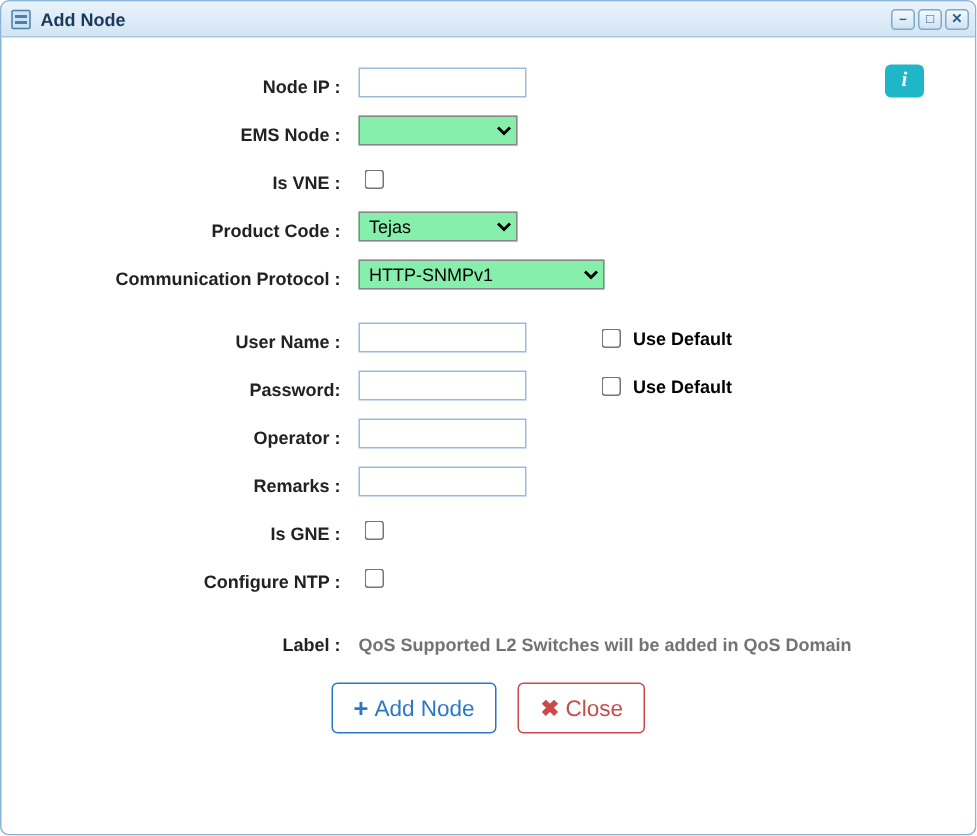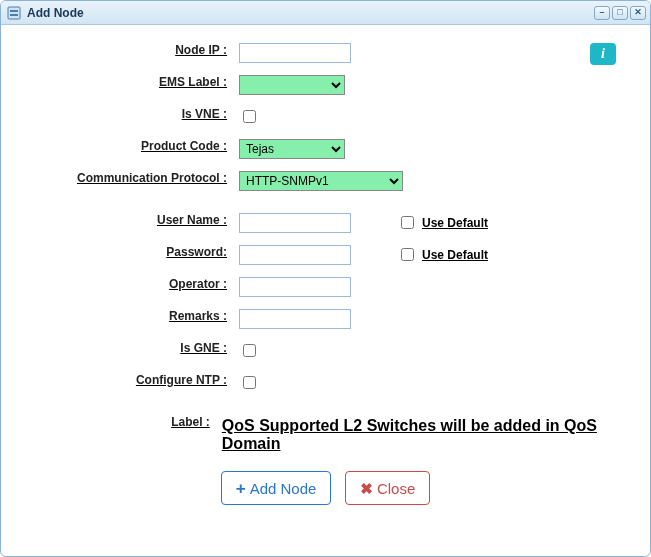--- a/index.html
+++ b/index.html
@@ -62,24 +62,23 @@
     color: #fff;
     font-weight: bold;
     font-family: Georgia, serif;
     font-style: italic;
     font-size: 14px;
     cursor: pointer;
   }
   .form-area { width: 100%; }
   .row {
     display: flex;
-    align-items: flex-start;
+    align-items: flex-end;
     margin-bottom: 10px;
     min-height: 22px;
-    text-decoration: underline;
   }
   .lbl {
     width: 210px;
     text-align: right;
     padding-right: 12px;
     font-weight: bold;
     color: #222;
     font-size: 12px;
   }
   .ctl { width: 158px; }
@@ -96,22 +95,22 @@
     background: #86efac;
     font-size: 12px;
     padding: 0 2px;
   }
   .sel-sm { width: 106px; }
   .sel-md { width: 164px; }
   .chk { display: flex; align-items: center; font-size: 12px; font-weight: bold; }
   .chk input { margin-right: 8px; }
   .note-text {
     font-weight: bold;
-    font-size: 16px;
-    color: #000000;
+    font-size: 12px;
+    color: #737373;
     padding-top: 2px;
   }
   .spacer-row { height: 10px; }
   .button-row {
     display: flex;
     justify-content: center;
     gap: 14px;
     margin-top: 18px;
   }
   .btn {
@@ -178,21 +177,21 @@
     </div>
 
     <div class="form-area">
 
       <div class="row">
         <div class="lbl">Node IP :</div>
         <div class="ctl"><input type="text" value="" style=""></div>
       </div>
 
       <div class="row">
-        <div class="lbl">EMS Label :</div>
+        <div class="lbl">EMS Node :</div>
         <div class="ctl"><select class="sel-sm"><option></option></select></div>
       </div>
 
 
       <div class="row">
         <div class="lbl">Is VNE :</div>
         <div class="ctl"><input type="checkbox" style=""></div>
       </div>
 
       <div class="row">

